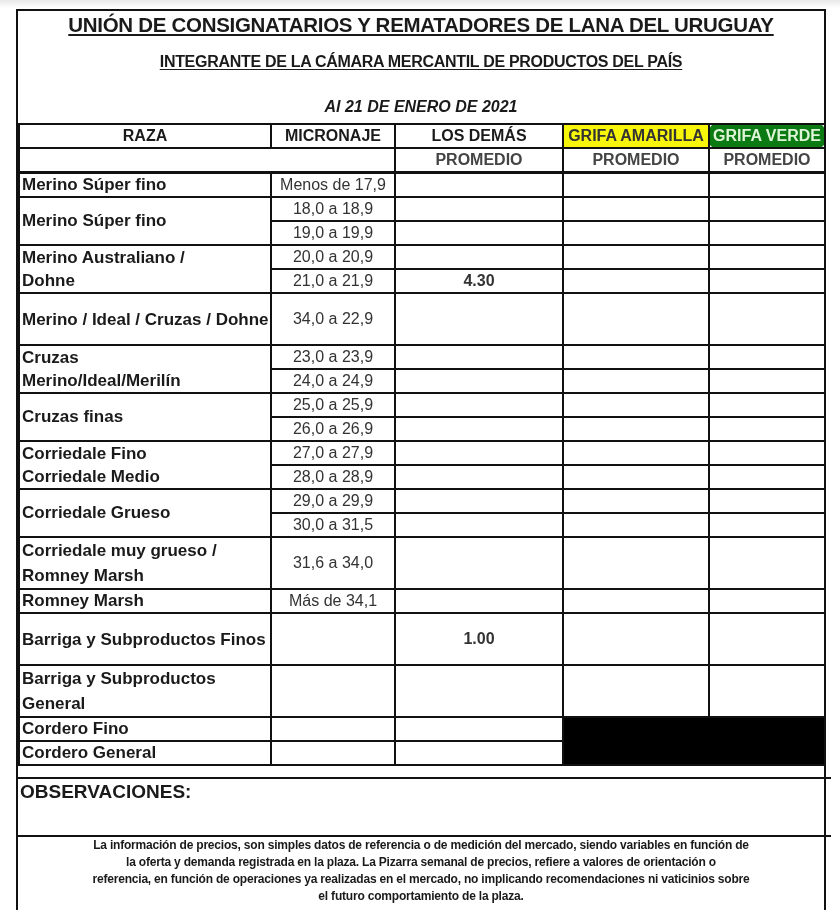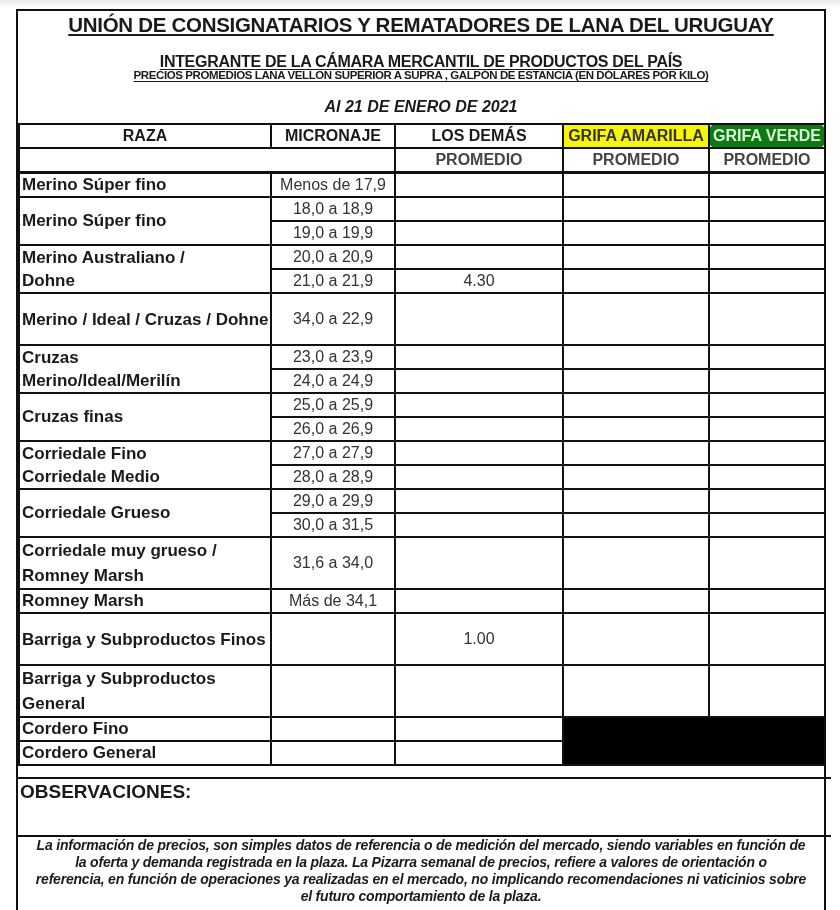--- a/index.html
+++ b/index.html
@@ -15,45 +15,44 @@
   .t2 { top: 42px; font-size: 16px; letter-spacing: -0.3px; }
   .t3 { top: 58px; font-size: 11.5px; letter-spacing: -0.4px; }
   .t4 { top: 87px; font-size: 16px; font-style: italic; text-decoration: none; }
 
   table.grid { position: absolute; left: 0; top: 112px; border-collapse: collapse;
                table-layout: fixed; width: 806px; }
   table.grid td { border: 2px solid #111; padding: 0; font-size: 16px; height: 22px;
                   line-height: 22px; overflow: hidden; white-space: nowrap; }
   .raza { font-weight: bold; padding-left: 2px !important; font-size: 17px !important; }
   .mic { text-align: center; font-size: 16px; color: #333; }
-  .val { text-align: center; font-size: 16px; color: #333; }
+  .val { text-align: center; font-size: 16px; color: #333; font-weight: bold; }
   .hdr { text-align: center; font-weight: bold; font-size: 15px; }
   .yellow { background: #f7f50a; color: #333; }
   .green { background: #0c7a12; color: #dff5d8; border-radius: 7px; }
   .sub { text-align: center; font-weight: bold; font-size: 12.5px; color: #444; }
   .black { background: #000; }
   .two { line-height: 25px !important; white-space: normal !important; }
 
   .obs { position: absolute; left: 0; top: 766px; width: 806px; height: 56px;
          border-top: 2px solid #111; border-bottom: 2px solid #111; padding-left: 7px; }
   .obs-title { position: absolute; left: 2px; top: 2px; font-weight: bold; font-size: 19px; }
   .obs-text { position: absolute; left: 2px; top: 30px; font-size: 12px; font-weight: bold; letter-spacing: -0.2px; }
   .obs-text b { font-weight: bold; }
   .disc { position: absolute; left: 0; top: 826px; width: 806px; text-align: center;
-          font-size: 14px; font-weight: bold; font-style: italic; line-height: 17px; letter-spacing: -0.2px; }
+          font-size: 12px; font-weight: bold; line-height: 17px; letter-spacing: -0.2px; }
 </style>
 </head>
 <body>
 
 <div class="topshade"></div>
 
 <div class="sheet">
   <div class="title t1">UNIÓN DE CONSIGNATARIOS Y REMATADORES DE LANA DEL URUGUAY</div>
   <div class="title t2">INTEGRANTE DE LA CÁMARA MERCANTIL DE PRODUCTOS DEL PAÍS</div>
-  <div class="title t3">PRECIOS PROMEDIOS LANA VELLON SUPERIOR A SUPRA , GALPÓN DE ESTANCIA (EN DÓLARES POR KILO)</div>
   <div class="title t4">Al 21 DE ENERO DE 2021</div>
 
   <table class="grid">
     <colgroup>
       <col style="width:252px">
         <col style="width:124px">
         <col style="width:168px">
         <col style="width:146px">
         <col style="width:116px">
     </colgroup>

